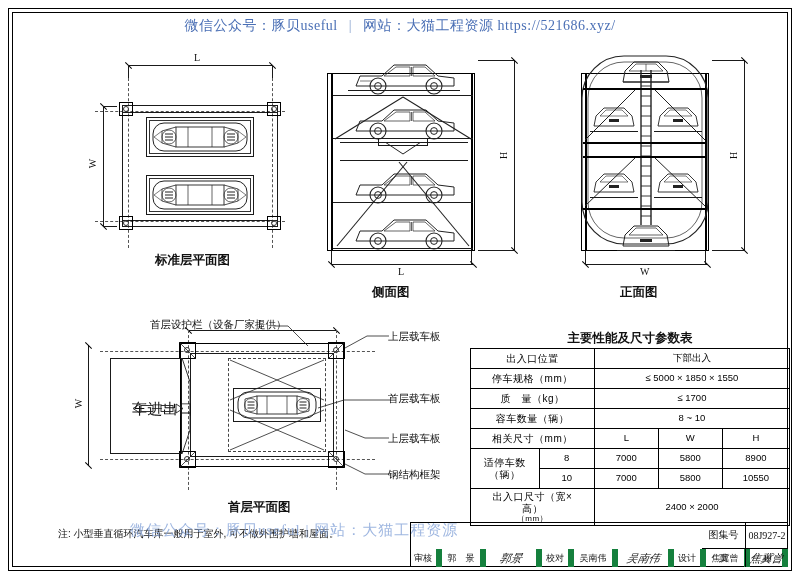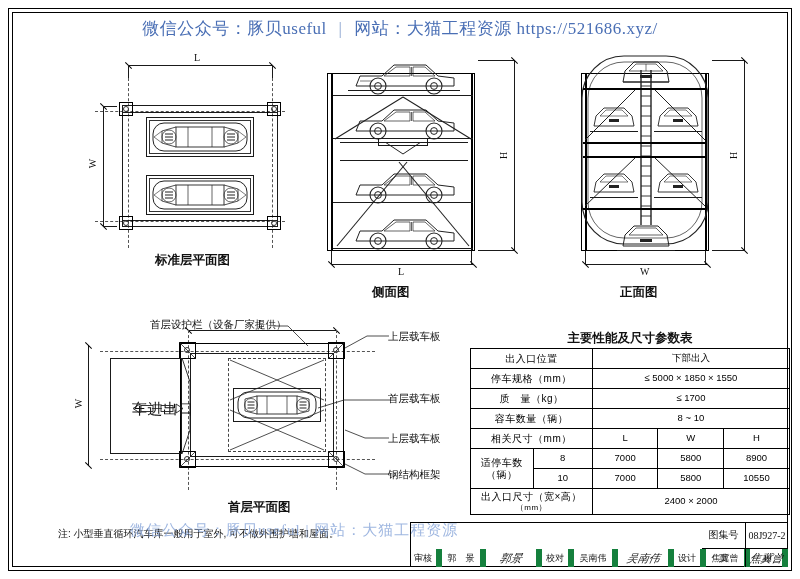--- a/index.html
+++ b/index.html
@@ -8,21 +8,21 @@
   #sheet{position:relative;width:800px;height:579px;background:#fff;}
 
   
   .border-outer{position:absolute;left:8px;top:8px;width:784px;height:563px;
       border:1.5px solid #000;box-sizing:border-box;}
   .border-inner{position:absolute;left:12px;top:12px;width:776px;height:555px;
       border:0.8px solid #000;box-sizing:border-box;}
 
   
   .wm-top{position:absolute;left:0;top:17px;width:800px;text-align:center;
-      font-family:"Liberation Serif","DejaVu Serif",serif;font-size:17px;
+      font-family:"Liberation Serif","DejaVu Serif",serif;font-size:14px;
       color:#4a6fb5;white-space:nowrap;letter-spacing:0.5px;}
   .wm-top .sep{padding:0 7px;color:#8aa3cf;}
   .wm-bottom{position:absolute;left:130px;top:521px;width:560px;
       font-size:15px;color:#7e9ed6;opacity:.75;white-space:nowrap;
       pointer-events:none;letter-spacing:1px;}
   .wm-title-overlay{position:absolute;left:398px;top:524px;width:300px;
       font-size:14px;color:#7e9ed6;opacity:.8;white-space:nowrap;}
 
   
   .ln{position:absolute;background:#1a1a1a;}
@@ -45,21 +45,21 @@
   .carside{position:absolute;}
 
   
   .tblwrap{position:absolute;left:470px;top:348px;width:320px;}
   .tbl-title{position:absolute;left:470px;top:330px;width:320px;text-align:center;
       font-size:12.5px;font-weight:bold;
       font-family:"Liberation Sans","DejaVu Sans",sans-serif;}
   table.spec{border-collapse:collapse;width:320px;
       font-family:"Liberation Sans","DejaVu Sans",sans-serif;}
   table.spec td{border:1px solid #000;text-align:center;font-size:9.5px;
-      padding:2px 1px;line-height:1.15;height:15px;color:#000;}
+      padding:2px 12px;line-height:1.15;height:15px;color:#000;}
   table.spec td.lbl-cell{font-size:10px;letter-spacing:.5px;}
   .sm{font-size:8px;}
 
   
   .tb{position:absolute;left:410px;top:522px;width:378px;height:45px;
       border:1.5px solid #000;box-sizing:border-box;}
   .tb-main{position:absolute;left:410px;top:522px;width:292px;height:27px;
       border-right:1.5px solid #000;border-bottom:1.5px solid #000;
       box-sizing:border-box;display:flex;align-items:center;justify-content:center;}
   .tb-main span{font-size:16px;font-weight:bold;letter-spacing:2px;

